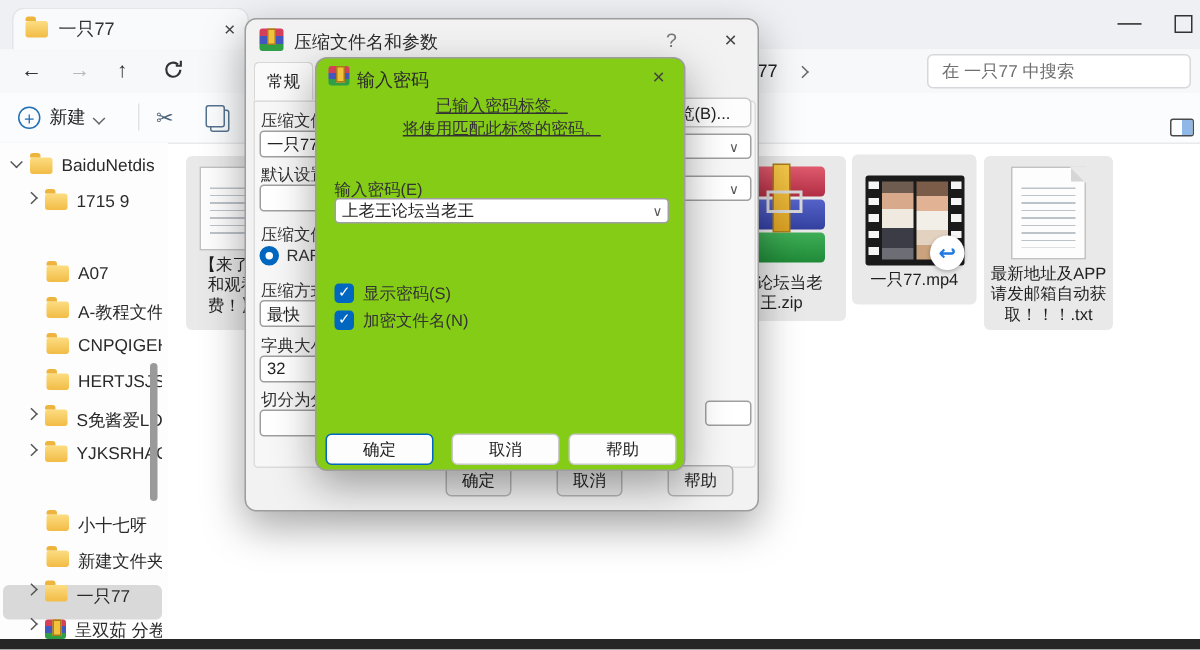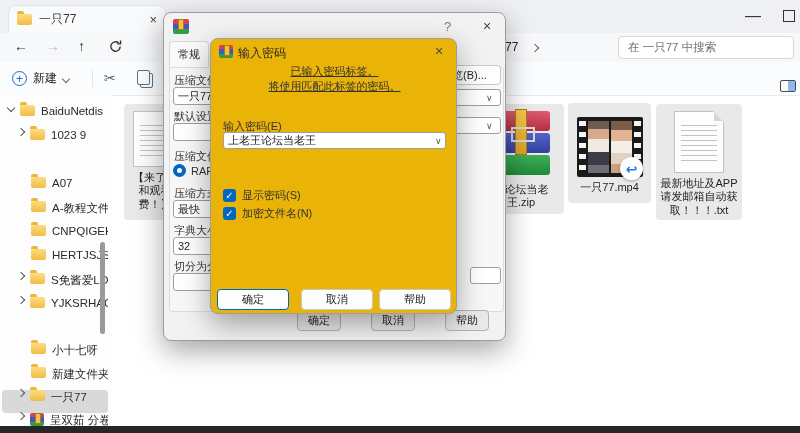--- a/index.html
+++ b/index.html
@@ -137,21 +137,21 @@
   <div class="abs sidebar"></div>
 
   <div class="side-item" style="top:105px;padding-left:6px;">
     <span class="chev d"></span>
     <span class="folder-ico"></span>
     <span class="lbl">BaiduNetdis</span>
   </div>
   <div class="side-item" style="top:129px;padding-left:16px;">
     <span class="chev r"></span>
     <span class="folder-ico"></span>
-    <span class="lbl">1023 9</span>
+    <span class="lbl">1715 9</span>
   </div>
   <div class="side-item" style="top:177px;padding-left:29px;">
     <span class="folder-ico"></span>
     <span class="lbl">A07</span>
   </div>
   <div class="side-item" style="top:201px;padding-left:29px;">
     <span class="folder-ico"></span>
     <span class="lbl">A-教程文件</span>
   </div>
   <div class="side-item" style="top:225px;padding-left:29px;">
@@ -232,20 +232,21 @@
       </div>
     <div class="fname">
       <div>最新地址及APP</div>
       <div>请发邮箱自动获</div>
       <div>取！！！.txt</div>
     </div>
   </div>
 
   <div class="abs dlg" style="left:163px;top:12px;width:343px;height:329px;z-index:10;">
     <div class="abs" style="left:9px;top:6px;"><span class="rar-ico" style="width:16px;height:15px;display:inline-block;"></span></div>
+    <div class="abs dlg-title" style="left:32px;top:7px;">压缩文件名和参数</div>
     <div class="abs" style="left:280px;top:6px;font-size:13px;color:#777;">?</div>
     <div class="abs xglyph" style="left:319px;top:6px;font-size:14px;">×</div>
 
     <div class="wtab" style="left:5px;top:28px;width:38px;height:24px;">常规</div>
     <div class="abs" style="left:5px;top:54px;width:333px;height:243px;background:#f7f7f7;border:1px solid #dcdcdc;border-radius:0 3px 3px 3px;"></div>
 
     <div class="abs fld-lbl" style="left:10px;top:60px;">压缩文件名</div>
     <div class="abs tbox" style="left:9px;top:74px;width:130px;height:18px;">
       <span>一只77</span>
     </div>
@@ -276,21 +277,21 @@
 
     <div class="abs fld-lbl" style="left:10px;top:246px;">切分为分卷</div>
     <div class="abs tbox" style="left:9px;top:260px;width:130px;height:18px;"></div>
     <div class="abs tbox" style="left:306px;top:254px;width:31px;height:17px;"></div>
 
     <div class="abs btn dim" style="left:133px;top:297px;width:44px;height:21px;">确定</div>
     <div class="abs btn dim" style="left:207px;top:297px;width:44px;height:21px;">取消</div>
     <div class="abs btn dim" style="left:281px;top:297px;width:44px;height:21px;">帮助</div>
   </div>
 
-  <div class="abs dlg" style="left:210px;top:38px;width:247px;height:276px;background:#eab308;z-index:20;">
+  <div class="abs dlg" style="left:210px;top:38px;width:247px;height:276px;background:#84cc16;z-index:20;">
     <div class="abs" style="left:8px;top:5px;"><span class="rar-ico" style="display:inline-block;"></span></div>
     <div class="abs dlg-title" style="left:27px;top:6px;">输入密码</div>
     <div class="abs xglyph" style="left:224px;top:5px;font-size:14px;">×</div>
 
     <div class="abs" style="left:0;top:25px;width:247px;text-align:center;font-size:11px;color:#333;line-height:1.35;text-decoration:underline;">
       <div>已输入密码标签。</div>
       <div>将使用匹配此标签的密码。</div>
     </div>
 
     <div class="abs fld-lbl" style="left:12px;top:80px;">输入密码(E)</div>

